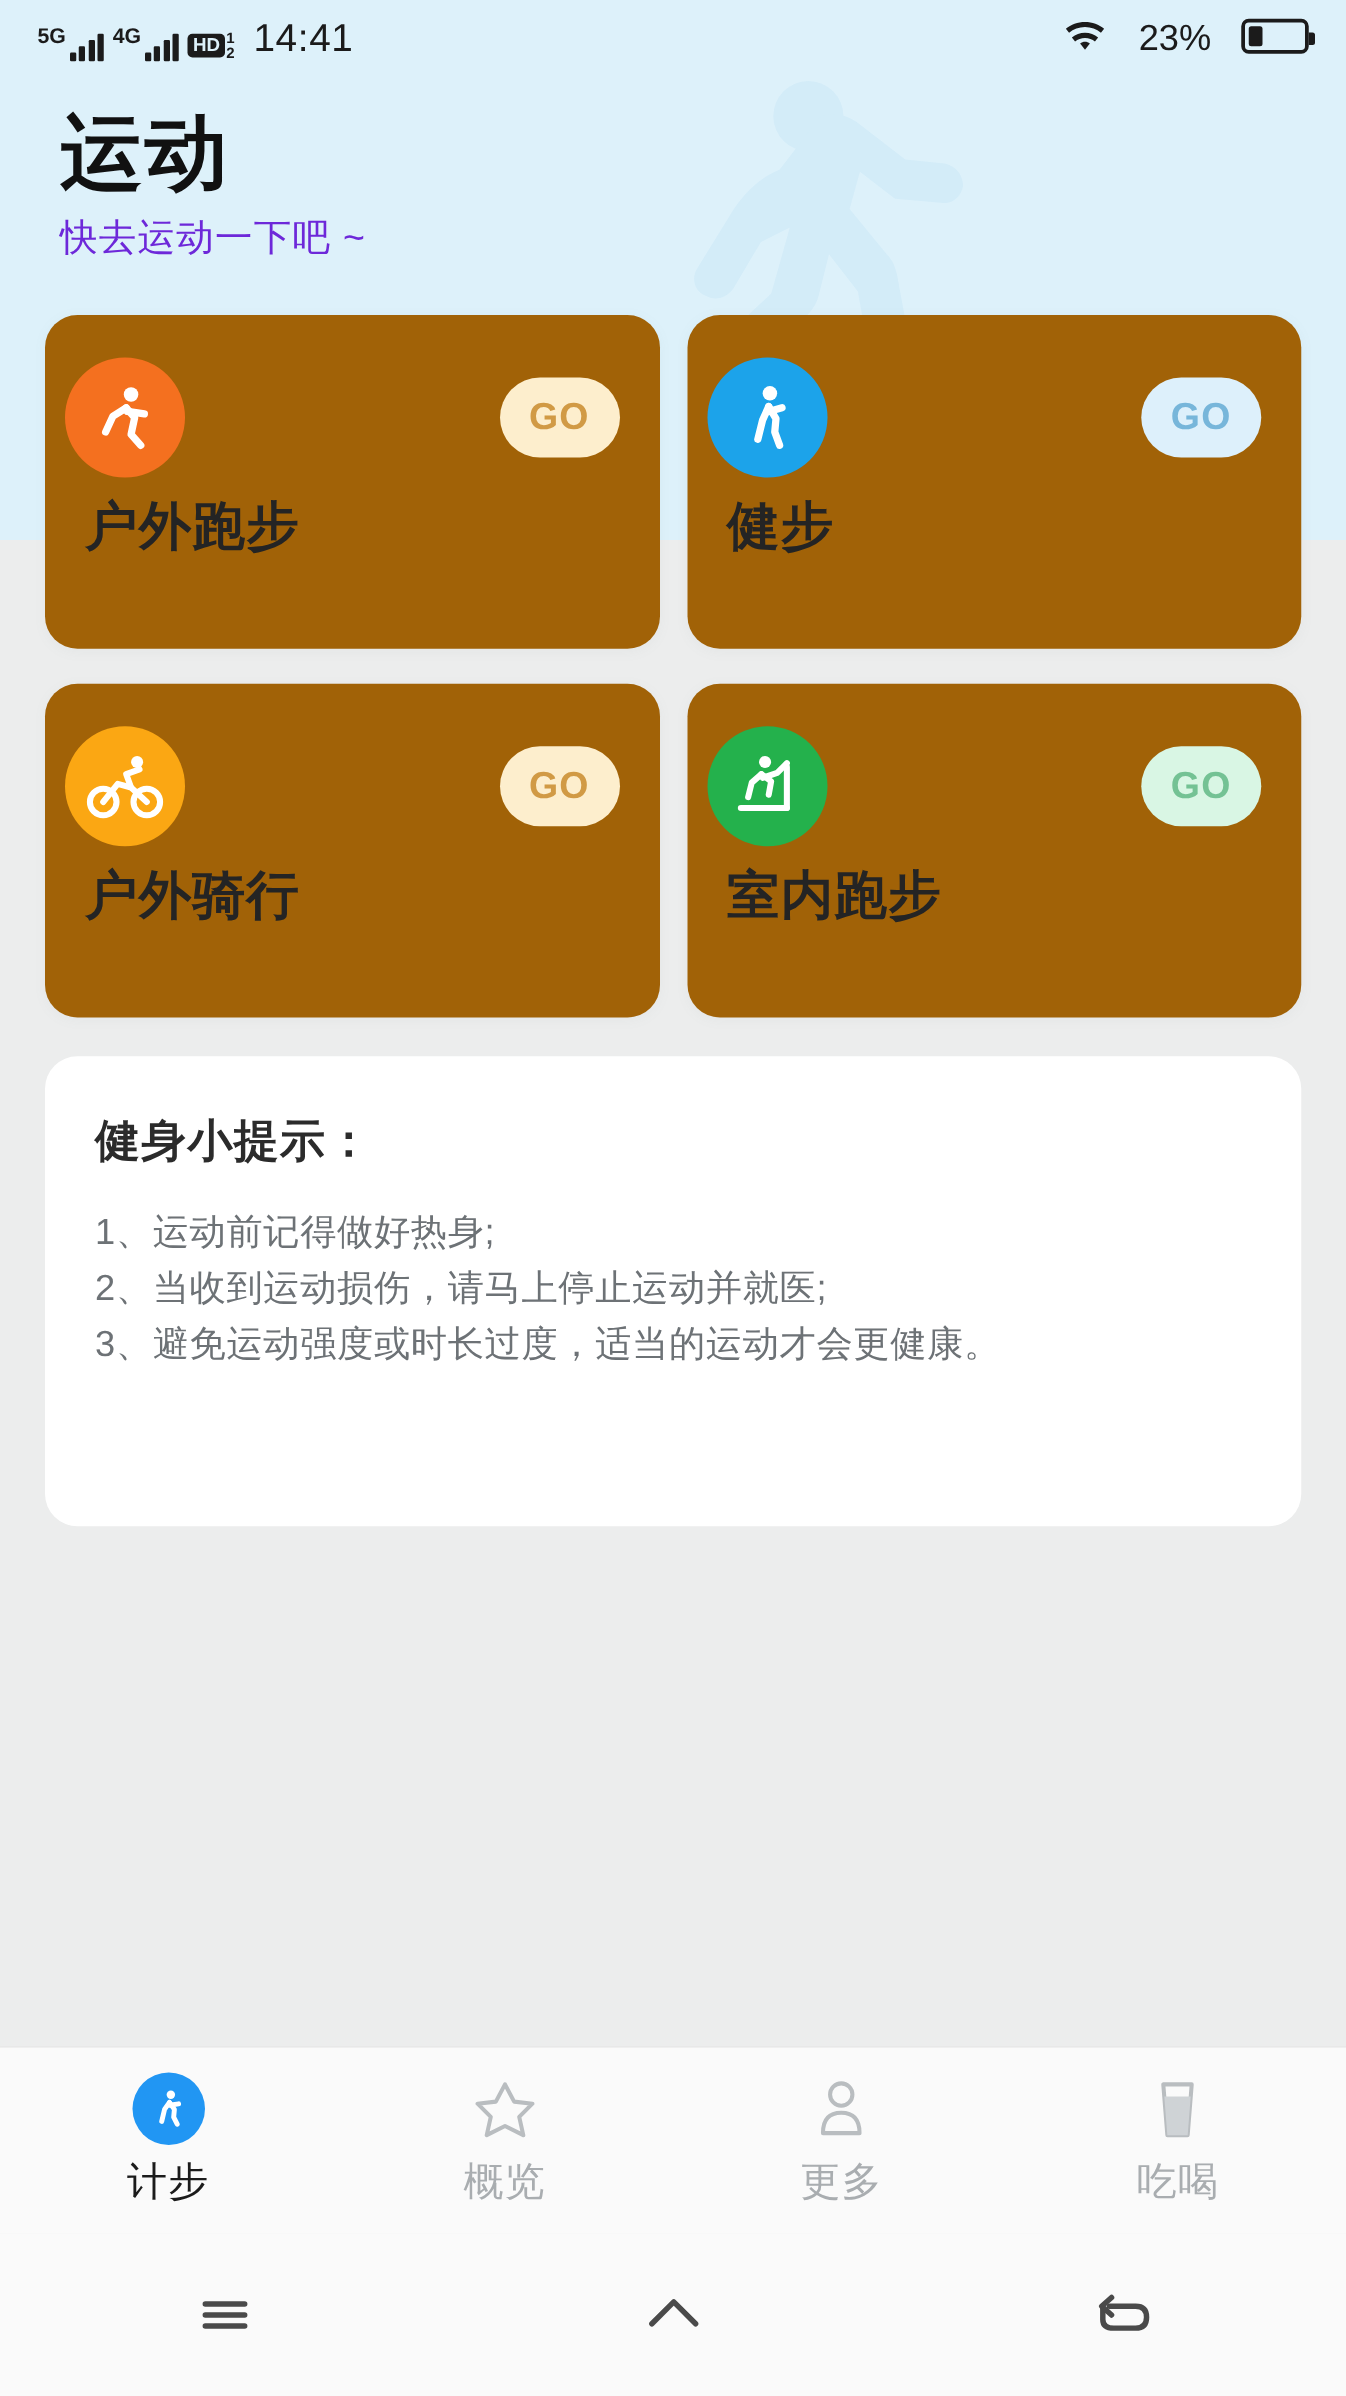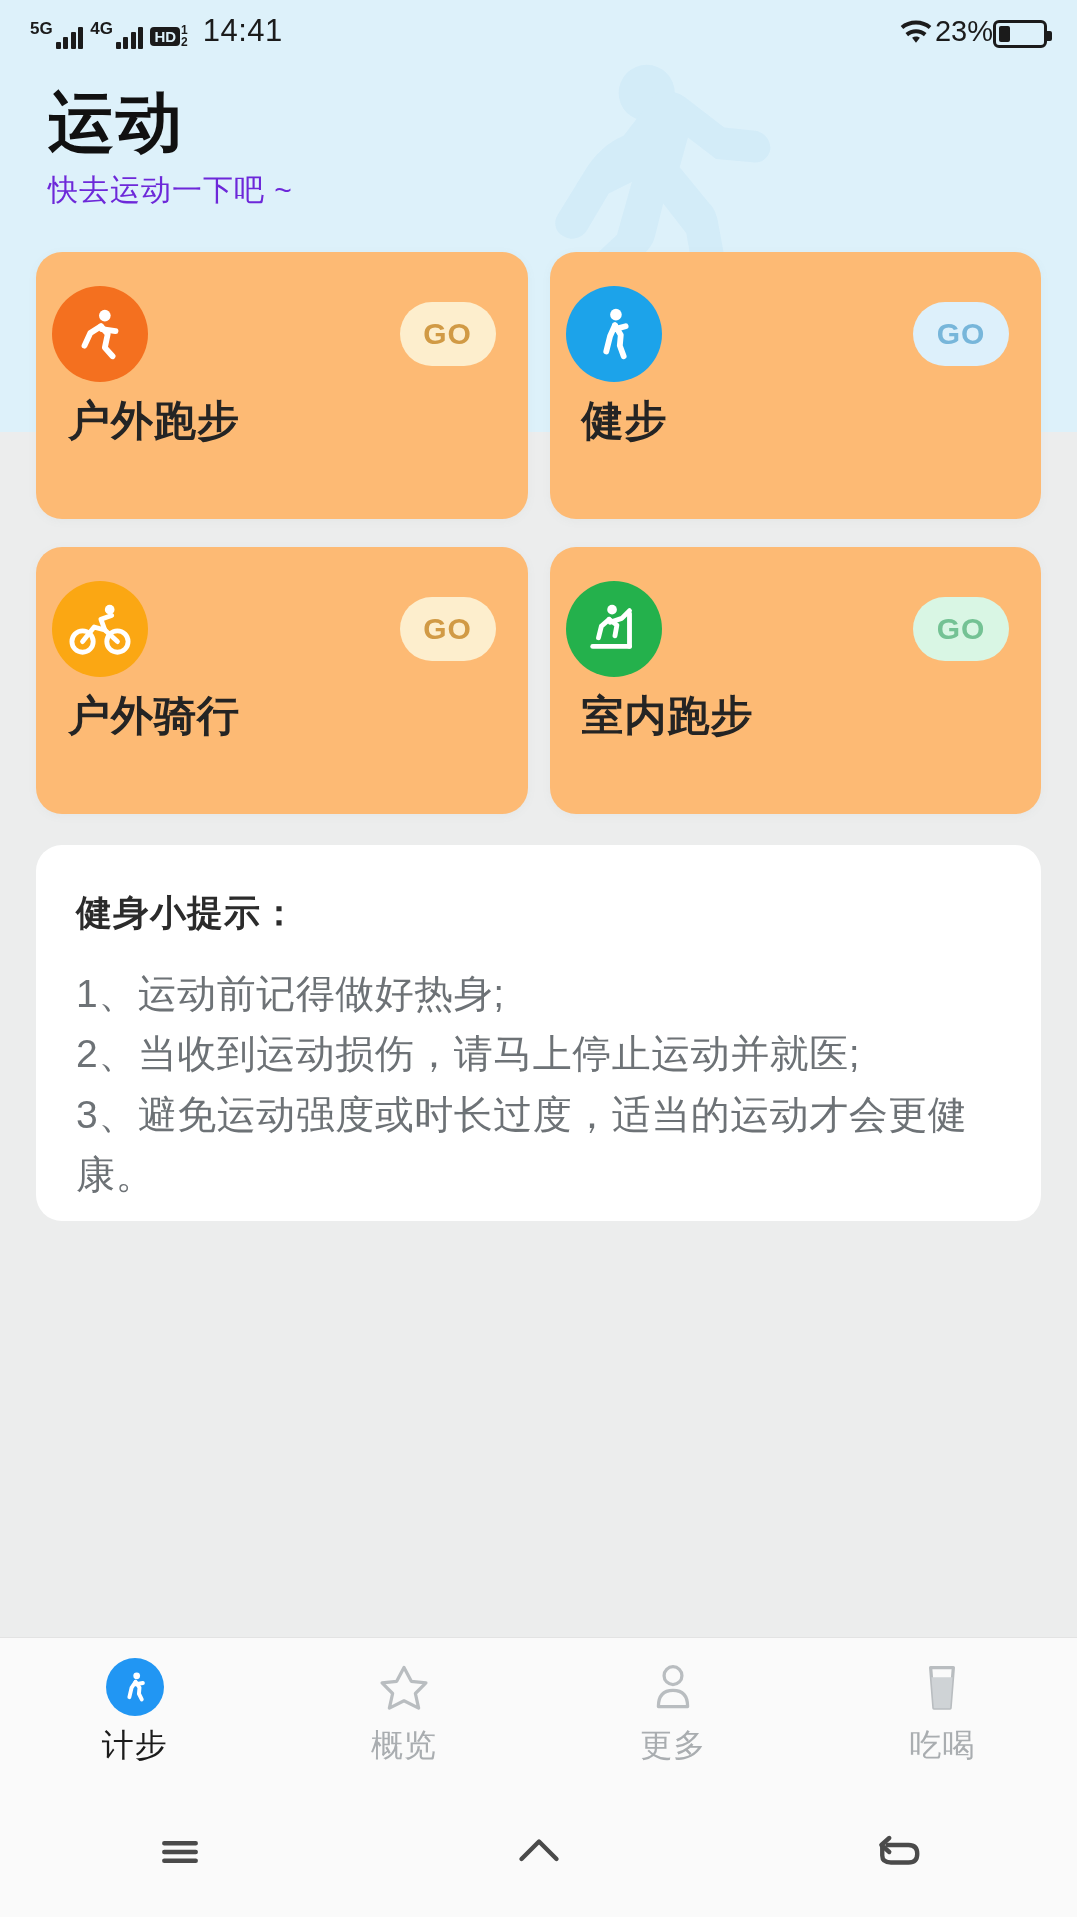--- a/index.html
+++ b/index.html
@@ -20,21 +20,21 @@
     position:absolute; right:280px; top:50px; width:360px; height:330px;
     opacity:.55;
   }
   
   .statusbar{
     position:absolute; top:0; left:0; width:1077px; height:62px;
     display:flex; align-items:center; padding:0 30px;
     color:#1b1b1b;
   }
   .sb-left{ display:flex; align-items:flex-end; gap:7px; }
-  .sb-right{ margin-left:auto; display:flex; align-items:flex-end; gap:0; }
+  .sb-right{ margin-left:auto; display:flex; align-items:flex-start; gap:24px; }
   .net{ display:flex; align-items:flex-end; gap:3px; }
   .net-label{ font-size:17px; font-weight:700; line-height:1; transform:translateY(-12px); }
   .bars{ display:flex; align-items:flex-end; gap:2.5px; height:23px; }
   .bars i{ display:block; width:5px; background:#1b1b1b; border-radius:1px; }
   .bars i:nth-child(1){height:7px;} .bars i:nth-child(2){height:12px;}
   .bars i:nth-child(3){height:17px;} .bars i:nth-child(4){height:22px;}
   .hd-badge{
     display:flex; align-items:center; gap:1px;
   }
   .hd-box{
@@ -62,21 +62,21 @@
     position:absolute; left:48px; top:170px;
     font-size:30px; color:#6d28d9; letter-spacing:1px;
   }
 
   
   .grid{
     position:absolute; left:36px; top:252px; width:1005px;
     display:grid; grid-template-columns:1fr 1fr; gap:28px 22px;
   }
   .card{
-    background:#fdba74; border-radius:26px; height:267px;
+    background:#a16207; border-radius:26px; height:267px;
     padding:34px 32px 0 16px; position:relative;
     box-shadow:0 2px 10px rgba(120,130,140,.06);
   }
   .card-top{ display:flex; align-items:center; justify-content:space-between; }
   .icon-circle{
     width:96px; height:96px; border-radius:50%;
     display:flex; align-items:center; justify-content:center;
   }
   .icon-circle svg{ width:62px; height:62px; }
   .go-badge{
@@ -92,21 +92,21 @@
   
   .tips{
     position:absolute; left:36px; top:845px; width:1005px; height:376px;
     background:#fff; border-radius:26px; padding:44px 40px;
   }
   .tips-title{
     font-size:36px; font-weight:700; color:#2b2b2b; letter-spacing:1px;
     margin-bottom:26px;
   }
   .tips-line{
-    font-size:39px; color:#6d7276; line-height:1.55; letter-spacing:.5px;
+    font-size:29px; color:#6d7276; line-height:1.55; letter-spacing:.5px;
   }
 
   
   .tabbar{
     position:absolute; left:0; bottom:130px; width:1077px; height:150px;
     background:#fafafa; border-top:1px solid #e3e3e3;
     display:flex; align-items:center;
   }
   .tab{ flex:1; display:flex; flex-direction:column; align-items:center; gap:8px; }
   .tab-ico{ width:58px; height:58px; display:flex; align-items:center; justify-content:center; }

